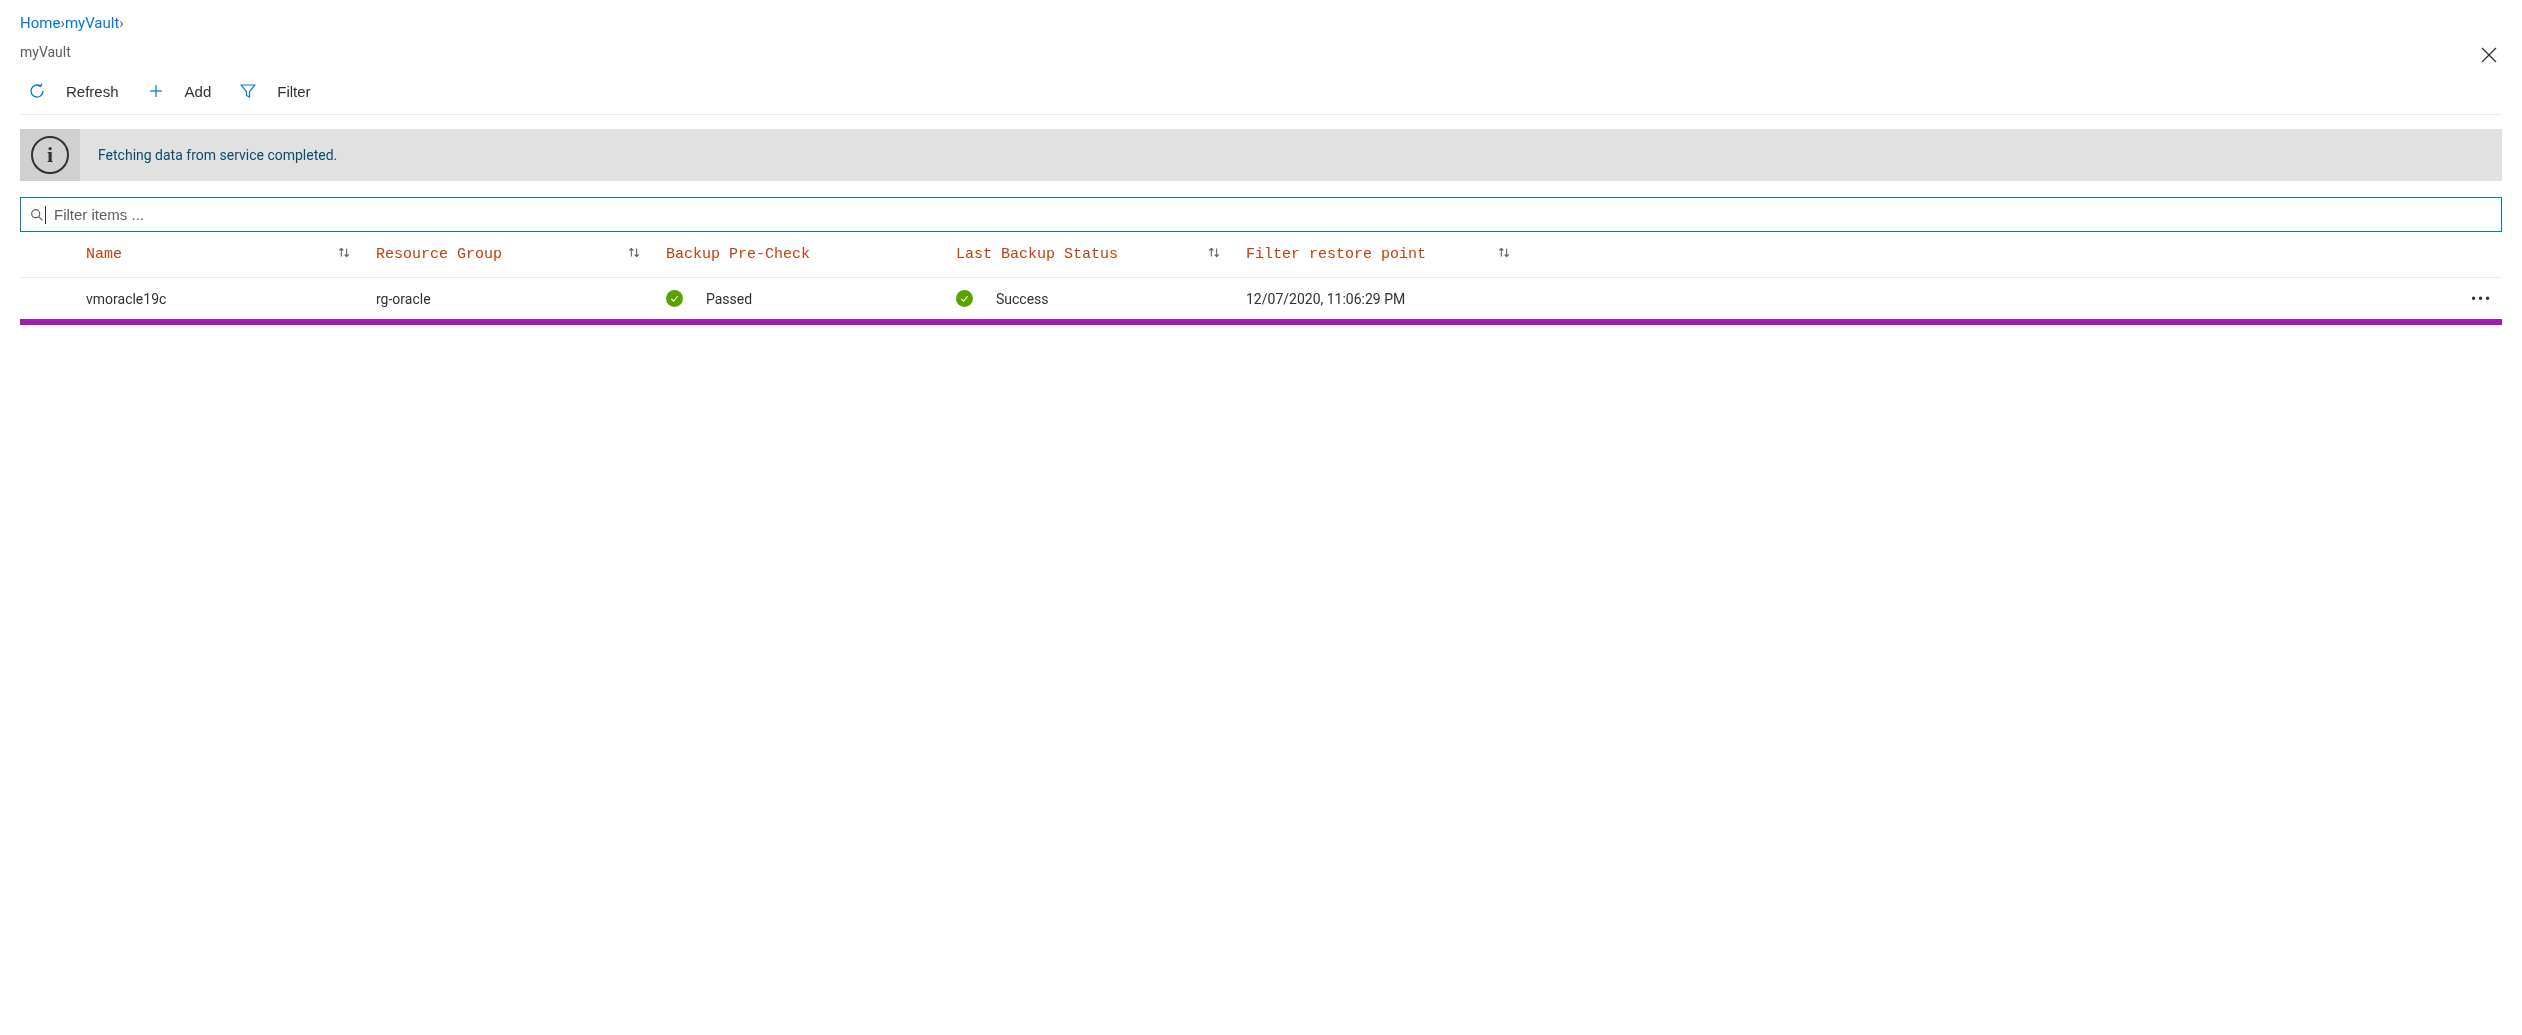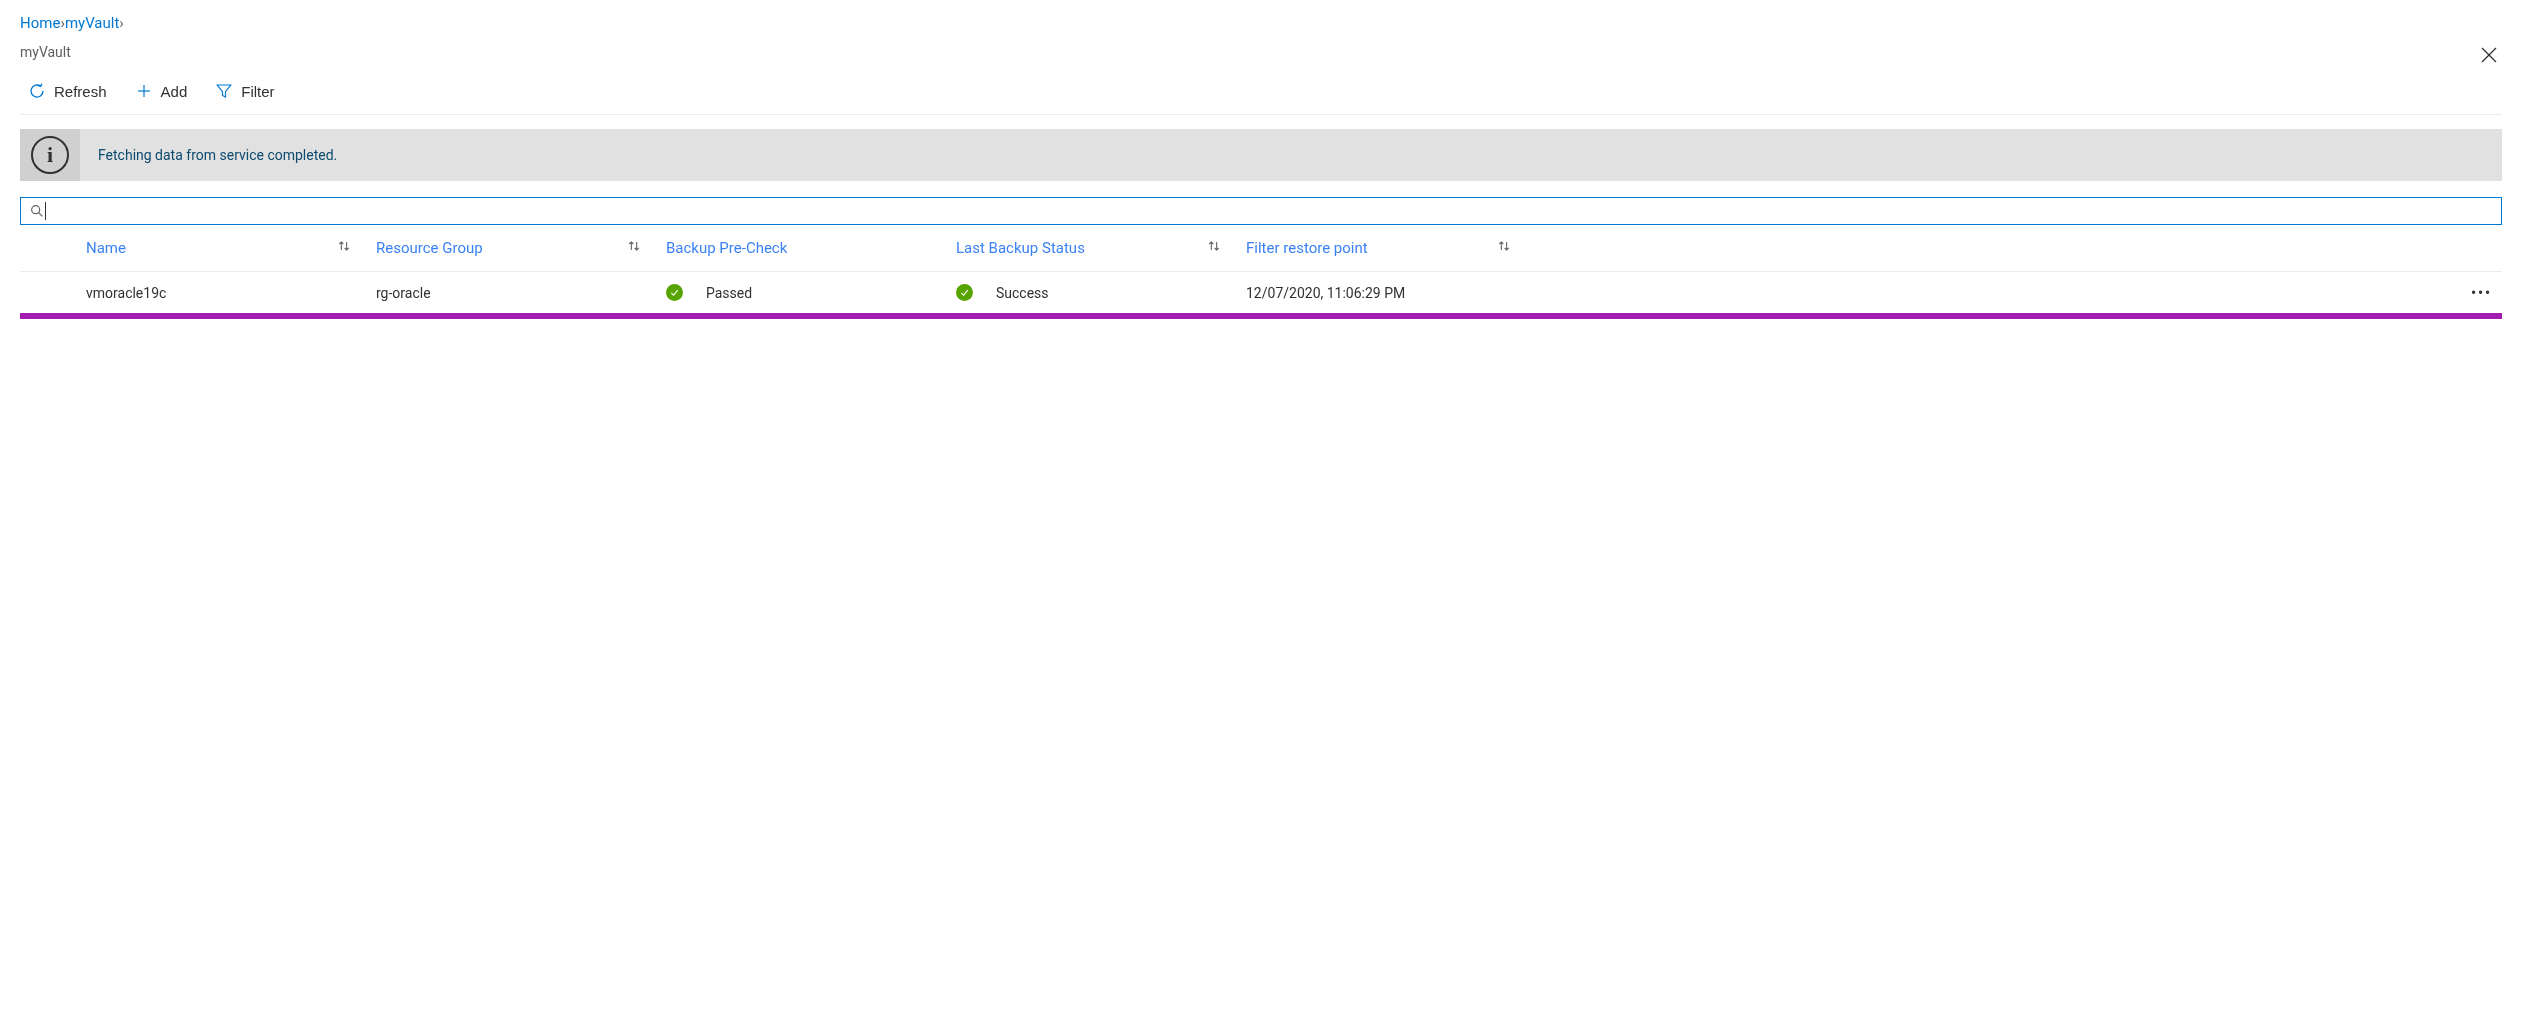--- a/index.html
+++ b/index.html
@@ -20,40 +20,40 @@
   
   .header-row { display: flex; align-items: flex-start; justify-content: space-between; }
   .title-block { display: flex; align-items: center; gap: 22px; }
   h1 { margin: 0; font-size: 30px; font-weight: 600; color: #323130; }
   .subtitle { margin: 2px 0 14px 0; color: #605e5c; font-size: 14px; }
   .icon-btn { background: none; border: none; cursor: pointer; padding: 4px; display: inline-flex; align-items: center; justify-content: center; color: #323130; }
   .close-btn { font-size: 18px; color: #323130; }
 
   
   .toolbar { display: flex; align-items: center; gap: 20px; padding: 6px 0 12px 4px; border-bottom: 1px solid #edebe9; }
-  .tool-btn { display: inline-flex; align-items: center; gap: 8px; background: none; border: none; cursor: pointer; font-size: 15px; color: #323130; padding: 2px 4px; }
+  .tool-btn { display: inline-flex; align-items: center; gap: 20px; background: none; border: none; cursor: pointer; font-size: 15px; color: #323130; padding: 2px 4px; }
   .tool-btn svg { stroke: #0078d4; fill: none; }
 
   
   .notification { display: flex; align-items: stretch; margin-top: 14px; background: #e1e1e1; }
   .notif-icon-box { width: 60px; background: #d0d0d0; display: flex; align-items: center; justify-content: center; }
   .notif-icon { width: 38px; height: 38px; border: 2.5px solid #323130; border-radius: 50%; display: flex; align-items: center; justify-content: center; font-family: Georgia, serif; font-size: 22px; font-weight: 600; }
   .notif-text { padding: 18px 18px; font-size: 14px; color: #0c4a6e; }
 
   
   .filter-wrap { margin-top: 16px; border: 1.5px solid #0078d4; display: flex; align-items: center; padding: 4px 8px; }
   .filter-wrap svg { stroke: #605e5c; fill: none; }
   .filter-input { border: none; outline: none; flex: 1; font-size: 15px; padding: 4px 6px; background: transparent; caret-color: #323130; }
   .filter-input::placeholder { color: #605e5c; }
   
   .caret { width: 1px; height: 18px; background: #323130; margin-right: 2px; }
 
   
   .tbl { width: 100%; border-collapse: collapse; margin-top: 0; }
-  .tbl th { text-align: left; font-weight: 400; font-size: 15px; color: #3b82f6; padding: 14px 10px 14px 10px; border-bottom: 1px solid #edebe9; position: relative; }
+  .tbl th { text-align: left; font-weight: 400; font-size: 15px; color: #c2410c; padding: 14px 10px 14px 10px; border-bottom: 1px solid #edebe9; position: relative; font-family: Liberation Mono, monospace; }
   .tbl td { font-size: 14px; padding: 12px 10px; border-bottom: 6px solid #a21caf; color: #323130; }
   .col-gap { width: 56px; }
   .sortable { cursor: pointer; }
   .sort-icon { position: absolute; right: 14px; top: 50%; transform: translateY(-50%); color: #605e5c; }
   .status-cell { display: flex; align-items: center; gap: 23px; }
   .check-circle { width: 17px; height: 17px; border-radius: 50%; background: #57a300; display: inline-flex; align-items: center; justify-content: center; }
   .check-circle svg { stroke: #fff; stroke-width: 2.5; fill: none; }
   .row-menu { text-align: right; padding-right: 6px; }
   .dots { letter-spacing: 2px; font-weight: bold; color: #323130; cursor: pointer; }
 
@@ -116,20 +116,21 @@
     </div>
     <div class="notif-text">Fetching data from service completed.</div>
   </div>
 
   <div class="filter-wrap">
     <svg width="16" height="16" viewBox="0 0 24 24" stroke-width="1.8">
       <circle cx="10" cy="10" r="6"></circle>
         <line x1="20" y1="20" x2="14.5" y2="14.5"></line>
     </svg>
     <span class="caret"></span>
+    <input class="filter-input" type="text" placeholder="Filter items ..." style="">
   </div>
 
   <table class="tbl">
     <thead>
       <tr>
         <th class="col-gap"></th>
         <th class="name-col sortable">
           <span>Name</span>
           <span class="sort-icon">
             <svg width="16" height="16" viewBox="0 0 24 24" stroke="#605e5c" stroke-width="1.6" fill="none">

